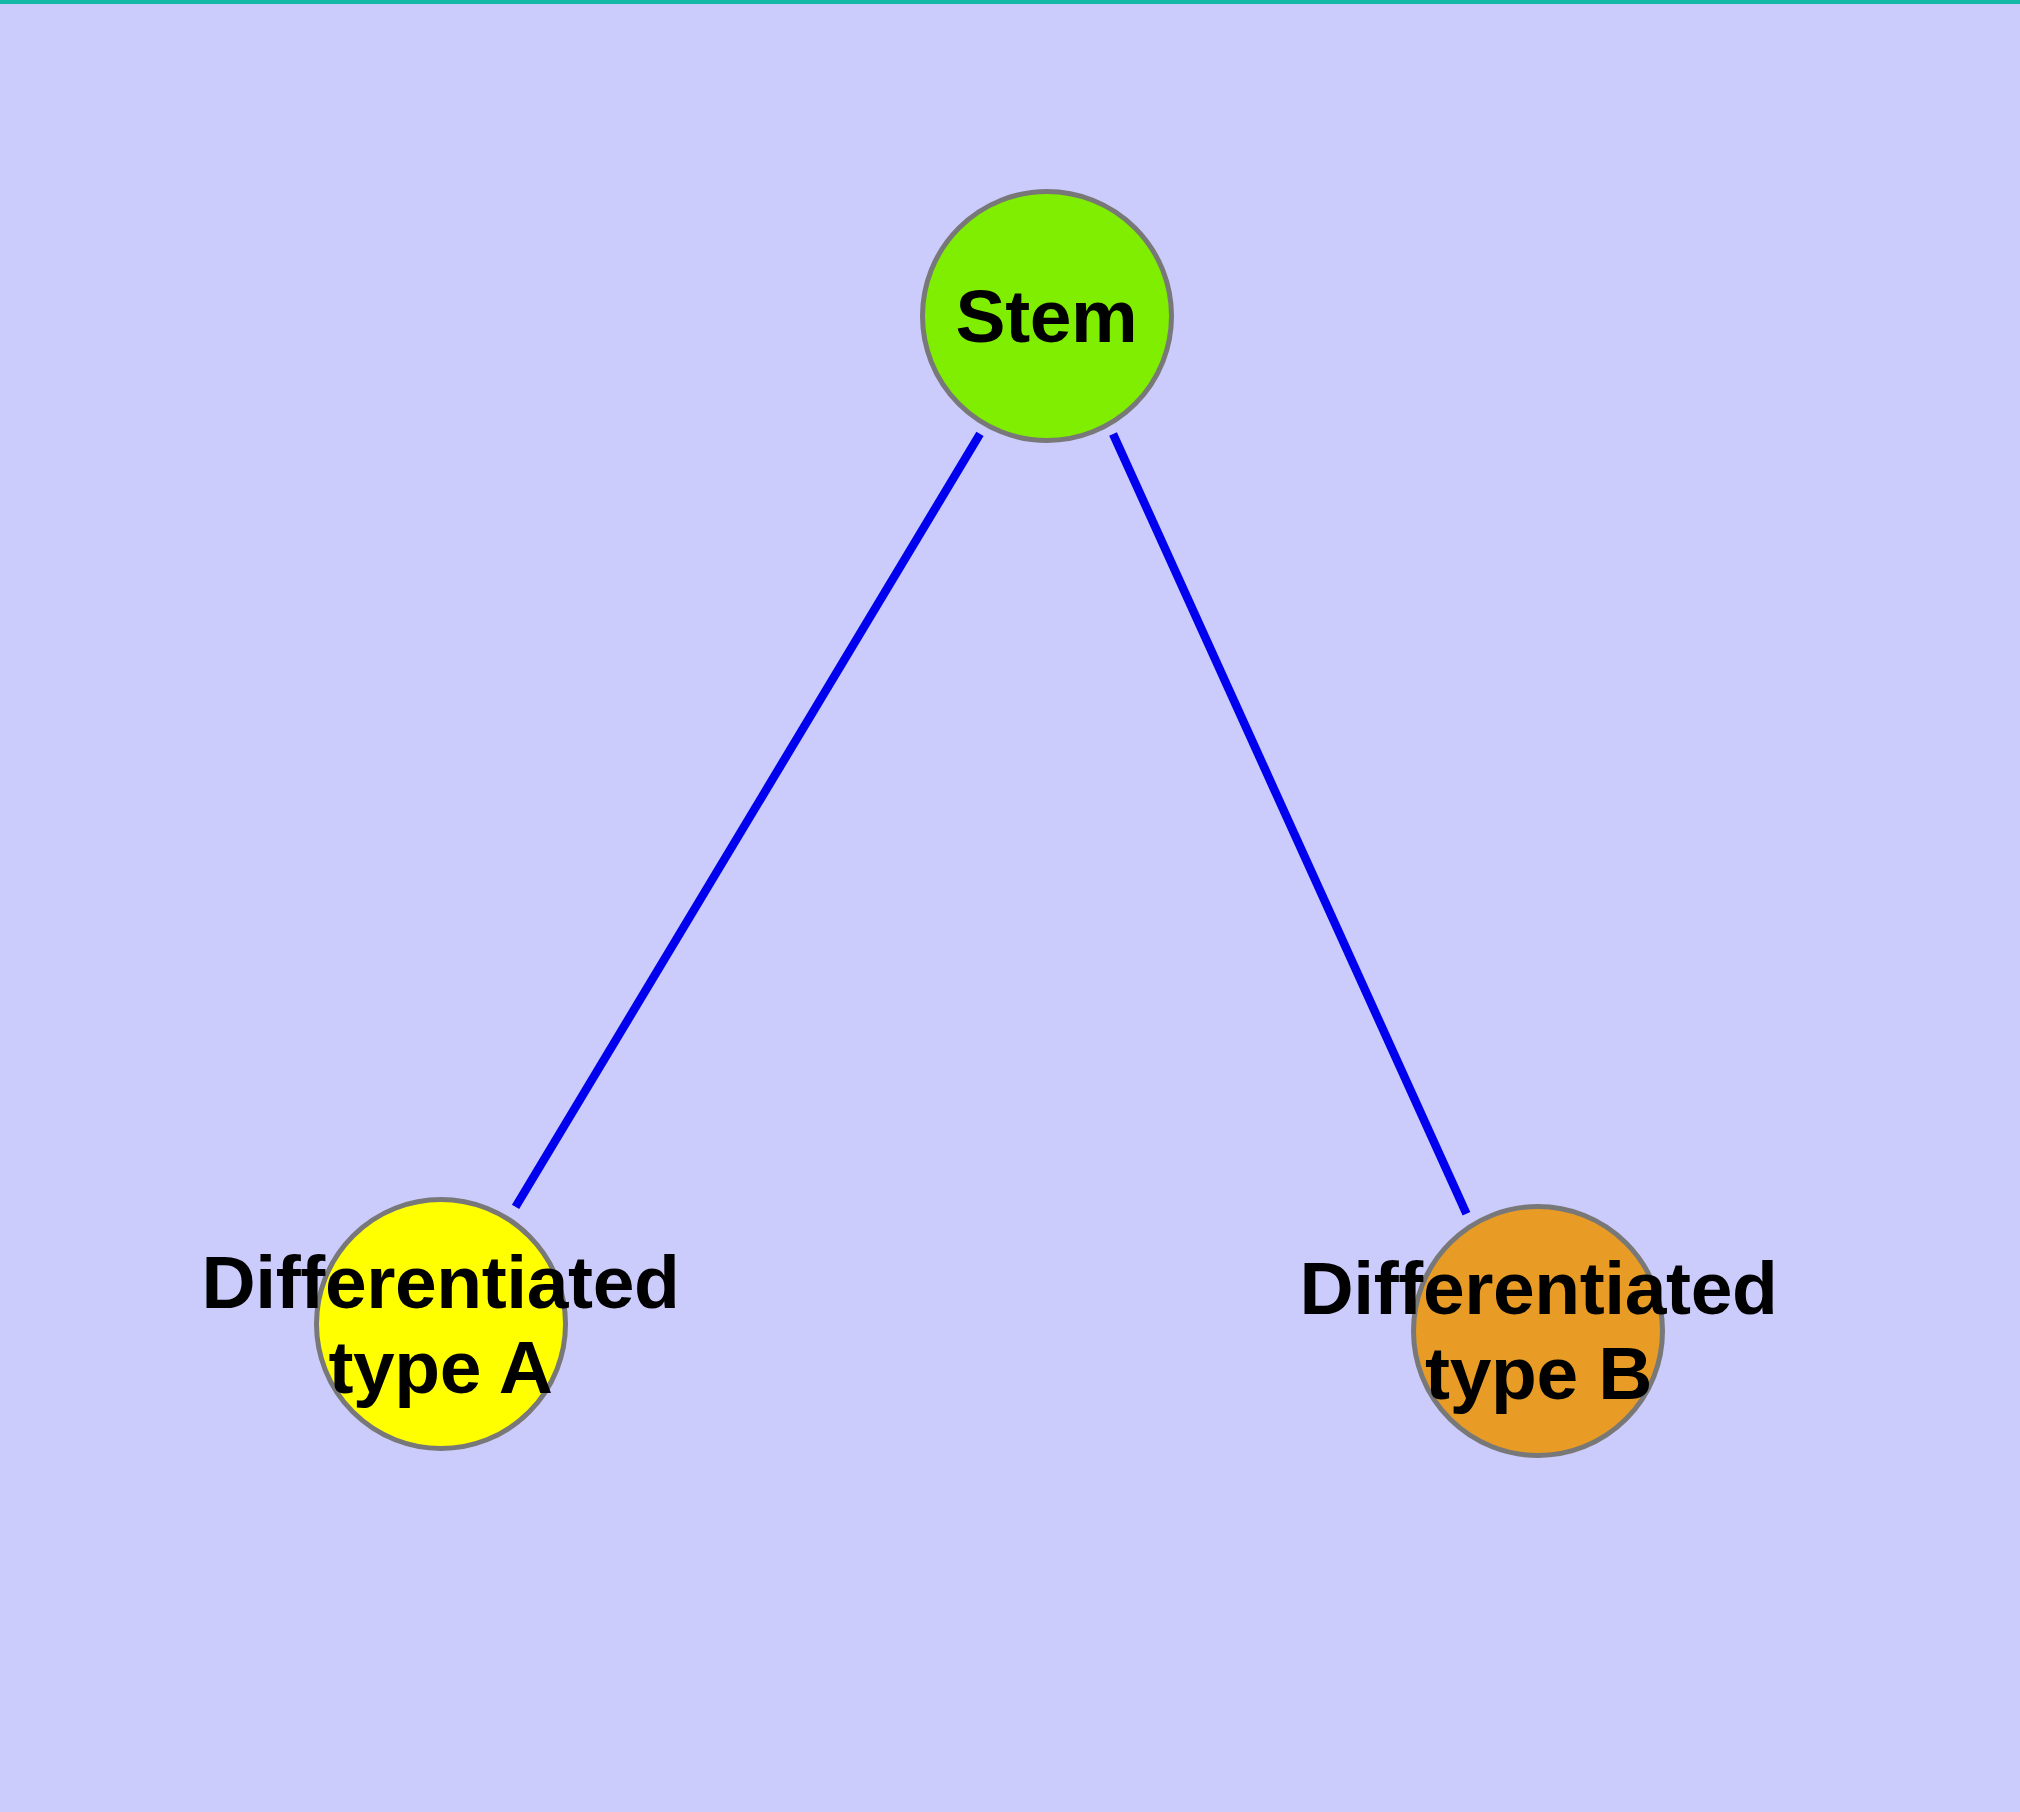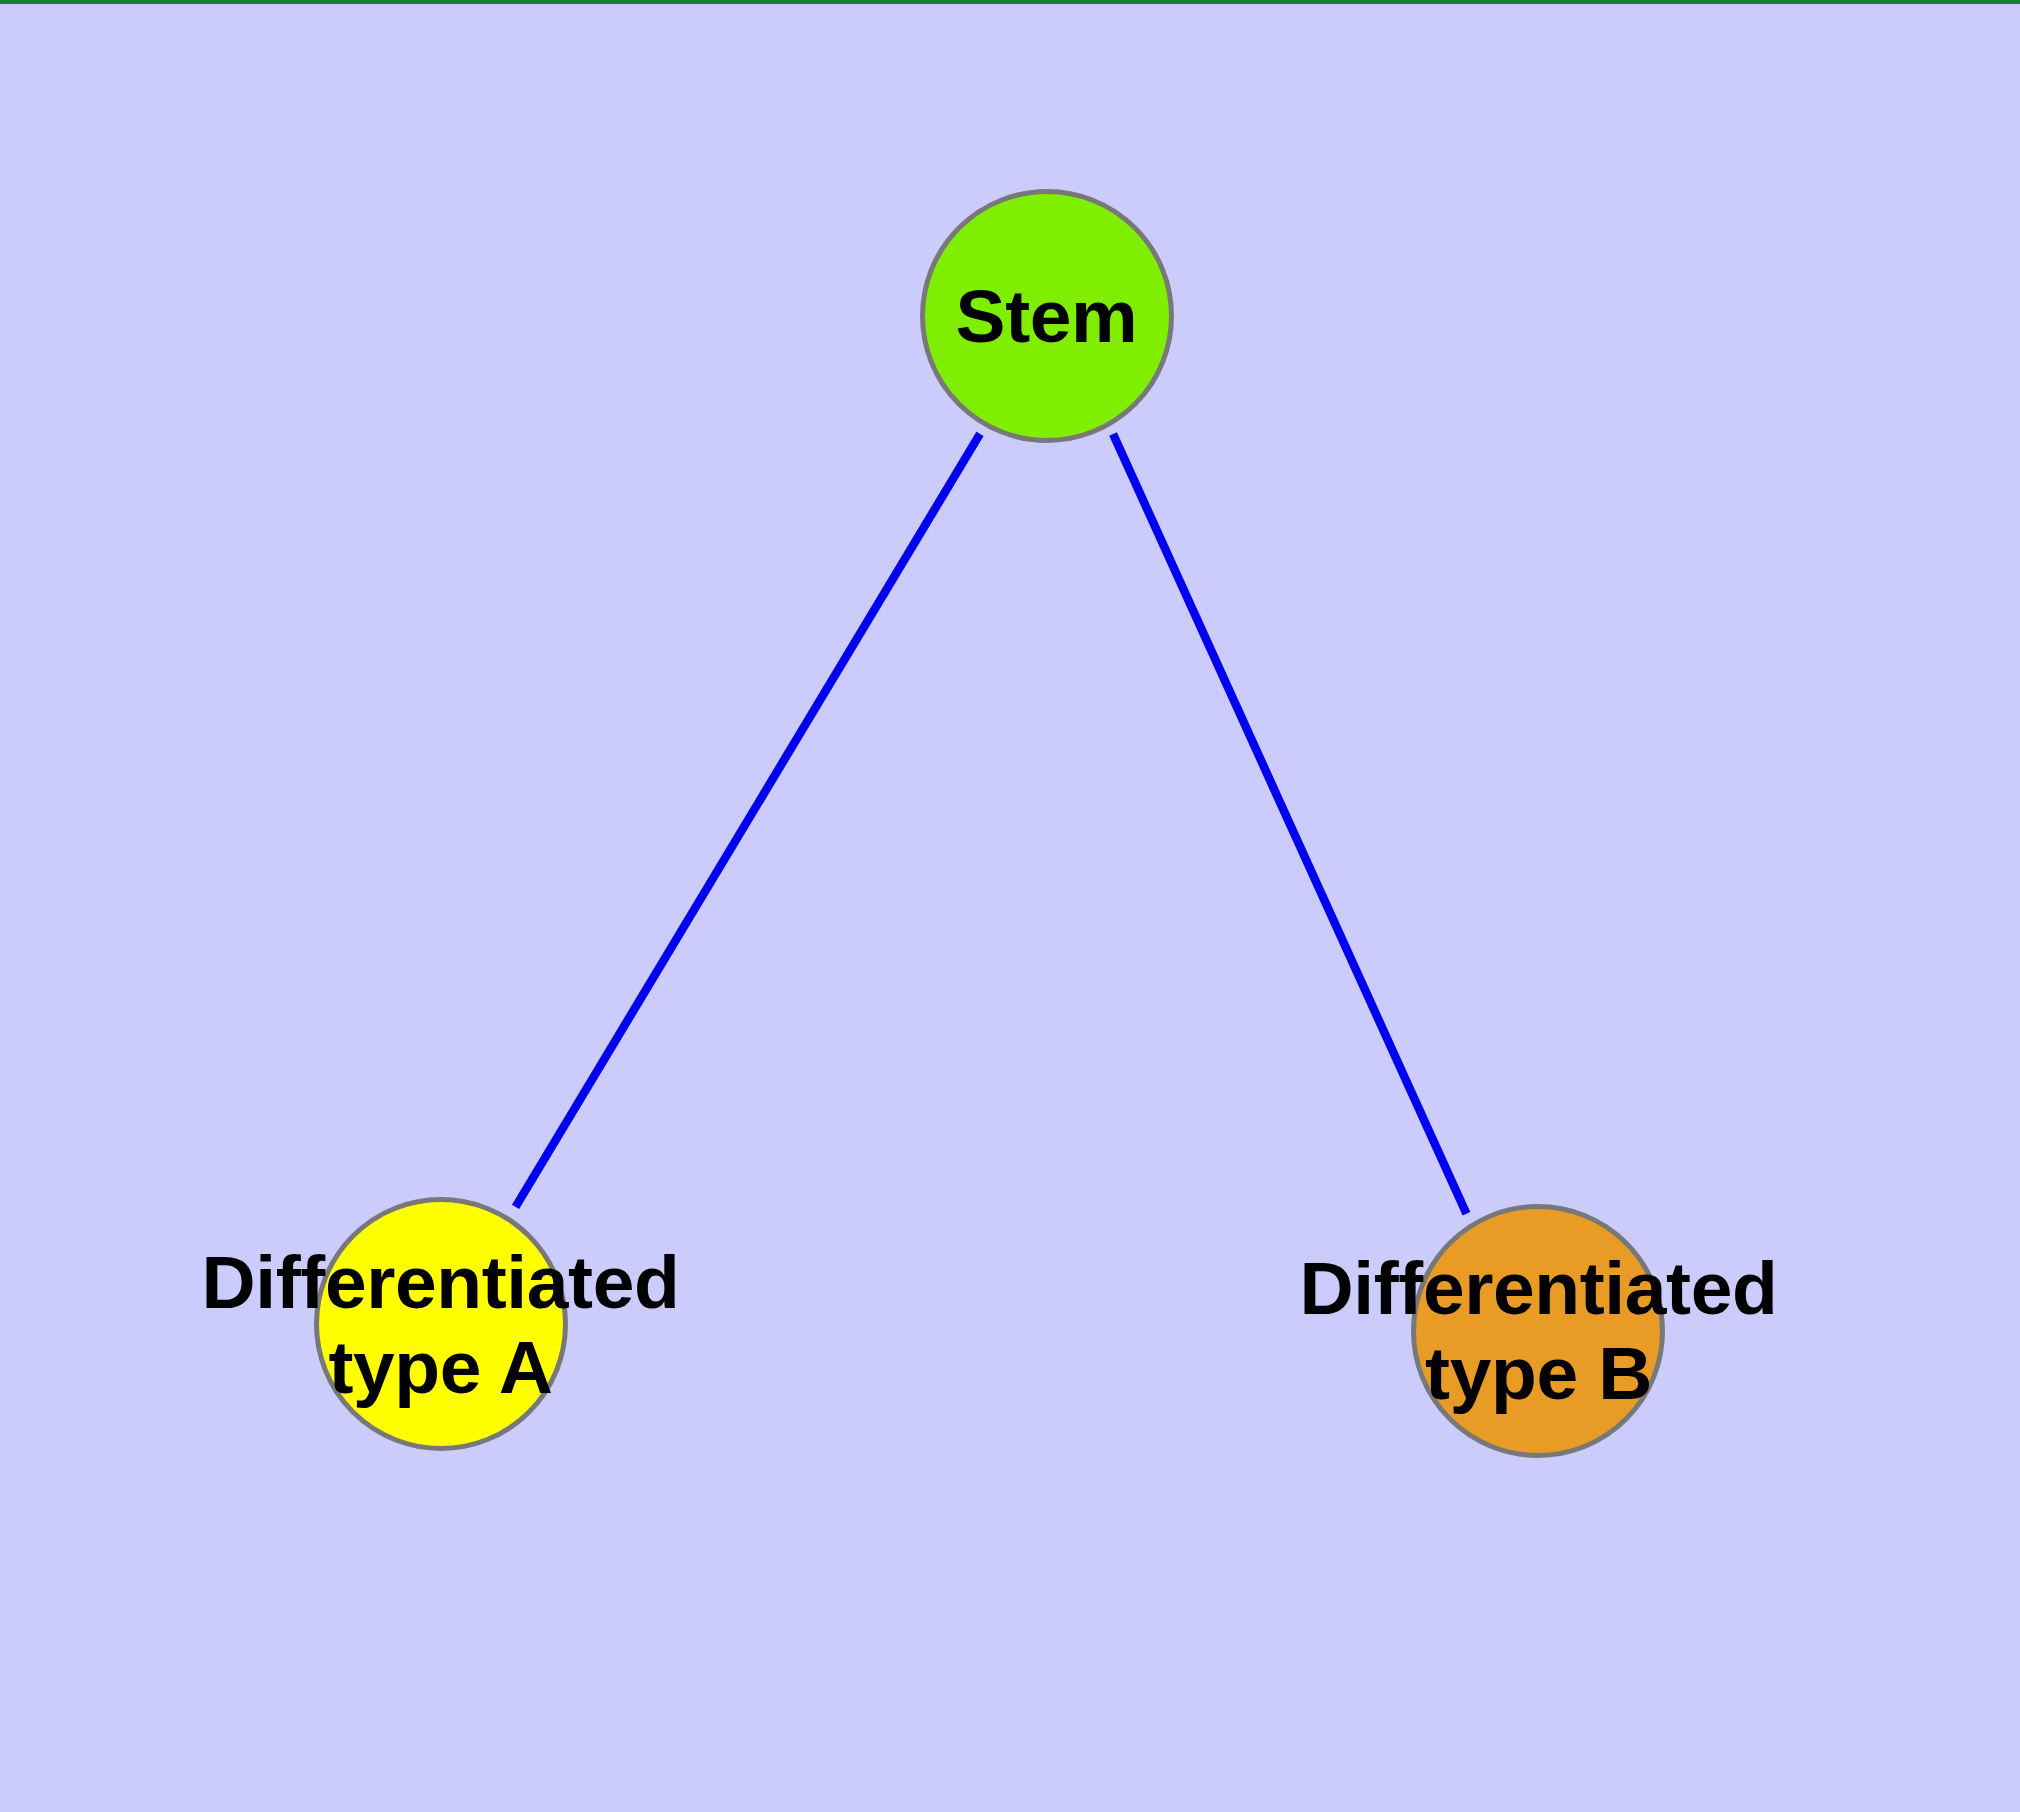--- a/index.html
+++ b/index.html
@@ -6,21 +6,21 @@
   html, body {
     margin: 0;
     padding: 0;
     background: #ffffff;
   }
   #canvas {
     position: relative;
     width: 2021px;
     height: 1812px;
     overflow: hidden;
-    background: #15803d;
+    background: #14b8a6;
     font-family: "Liberation Sans", sans-serif;
   }
   #plot-bg {
     position: absolute;
     left: 0;
     top: 4.2px;
     width: 2021px;
     height: 1808px;
     background: #ccccfc;
   }

